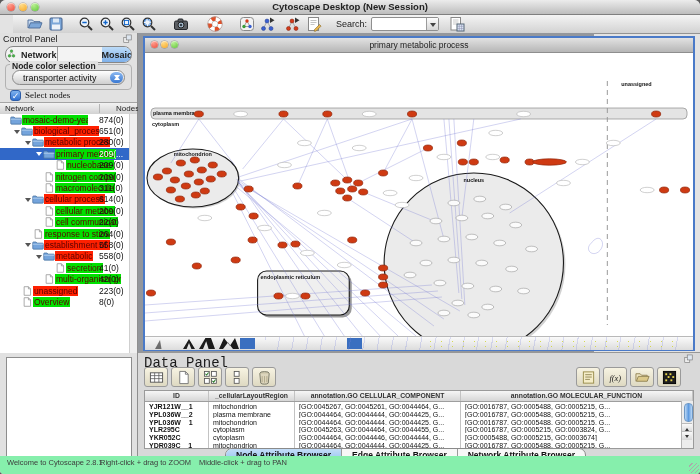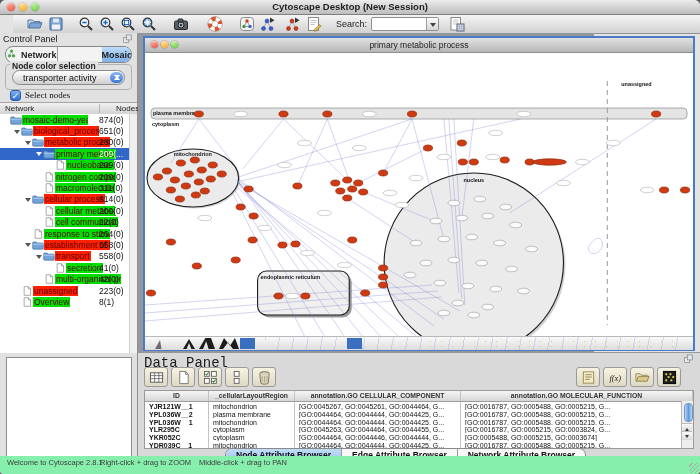--- a/index.html
+++ b/index.html
@@ -435,21 +435,21 @@
           <span style="flex: 0 0 auto; width: 34px;"></span>
           <span class="tr-exp">
             <i></i>
           </span>
           <span class="tr-icon">
             <svg viewBox="0 0 16 13" xmlns="http://www.w3.org/2000/svg">
               <path d="M1 3.5 a1 1 0 0 1 1-1 h3.4 l1.3 1.5 H14 a1 1 0 0 1 1 1 V11 a1 1 0 0 1 -1 1 H2 a1 1 0 0 1 -1-1z" fill="#74a4dc" stroke="#46719f" stroke-width="1"></path>
               <path d="M1 5.6 h14" stroke="#a8c8ea" stroke-width="1.4"></path>
             </svg>
           </span>
-          <span class="tr-label red">transport</span>
+          <span class="tr-label red">metabolic</span>
           <span class="tr-count">558(0)</span>
         </div>
         <div class="tree-row">
           <span style="flex: 0 0 auto; width: 45px;"></span>
           <span class="tr-exp"></span>
           <span class="tr-icon">
             <svg viewBox="0 0 16 14" xmlns="http://www.w3.org/2000/svg">
               <path d="M4 1 h6 l3 3 V13 H4z" fill="#fff" stroke="#8a8a8a" stroke-width="1"></path>
               <path d="M10 1 v3 h3" fill="none" stroke="#8a8a8a" stroke-width="1"></path>
             </svg>
@@ -484,21 +484,21 @@
         <div class="tree-row">
           <span style="flex: 0 0 auto; width: 12px;"></span>
           <span class="tr-exp"></span>
           <span class="tr-icon">
             <svg viewBox="0 0 16 14" xmlns="http://www.w3.org/2000/svg">
               <path d="M4 1 h6 l3 3 V13 H4z" fill="#fff" stroke="#8a8a8a" stroke-width="1"></path>
               <path d="M10 1 v3 h3" fill="none" stroke="#8a8a8a" stroke-width="1"></path>
             </svg>
           </span>
           <span class="tr-label green">Overview</span>
-          <span class="tr-count">8(1)</span>
+          <span class="tr-count">8(0)</span>
         </div>
       </div>
     <div id="tree-scroll"></div>
     <div id="birdseye"></div>
   </div>
 
   <div id="canvas-area">
     <div id="net-window">
       <div id="net-titlebar">
         <span class="tl" id="nw-close"></span>

